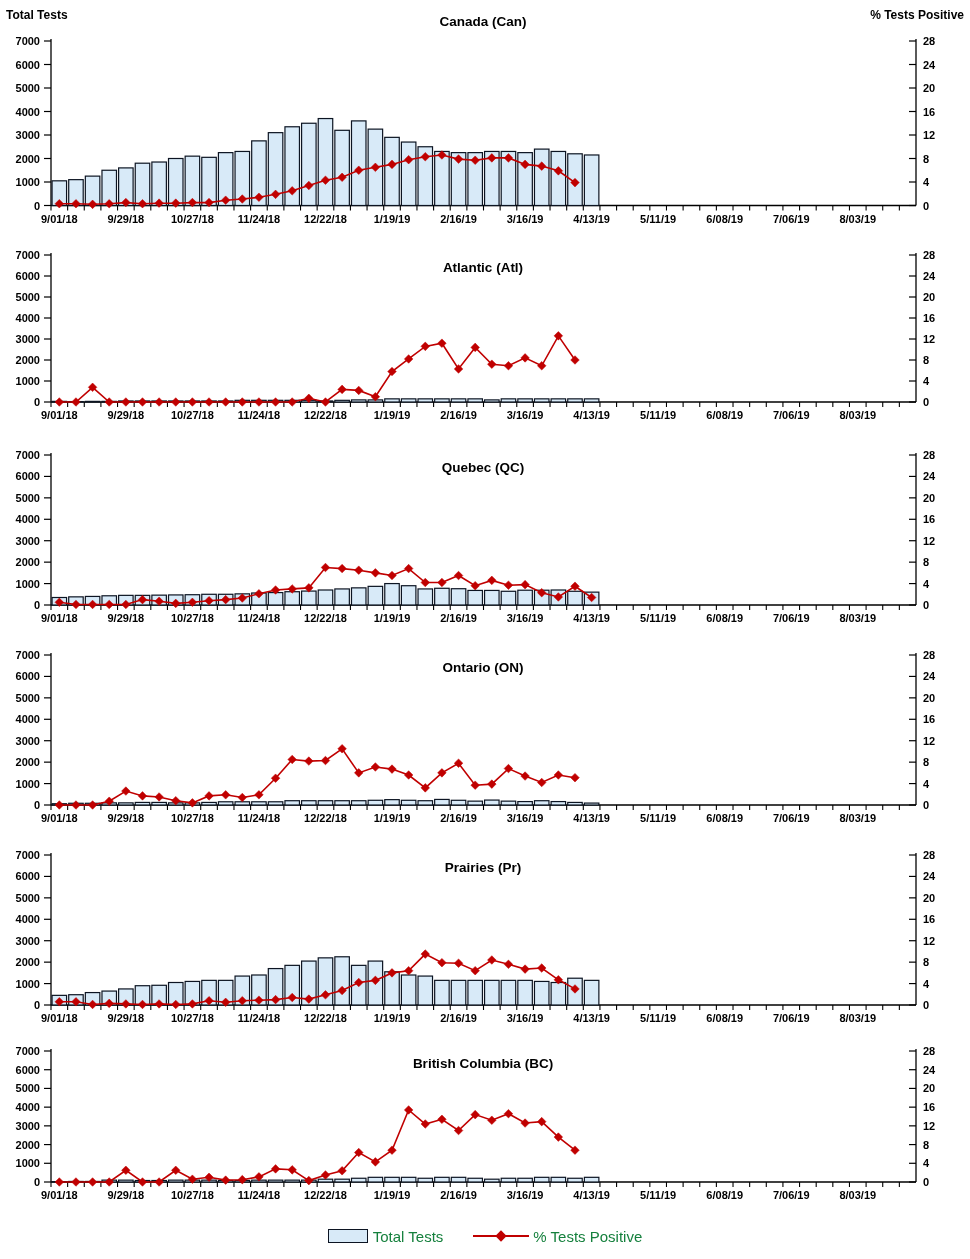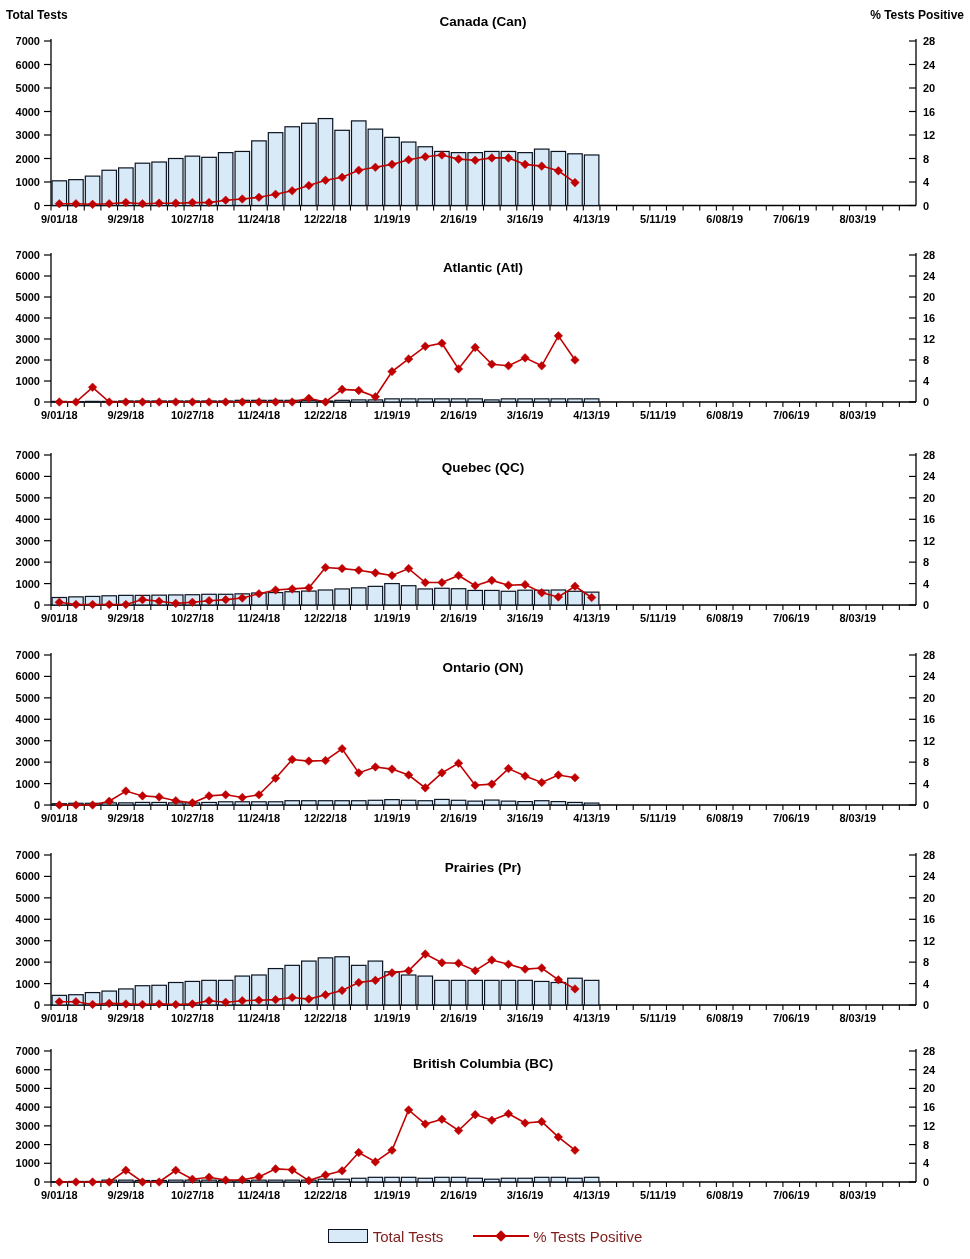--- a/index.html
+++ b/index.html
@@ -2,21 +2,21 @@
 <html><head>
 <meta charset="utf-8">
 <style>
   html,body{margin:0;padding:0;background:#ffffff;}
   body{width:970px;height:1259px;font-family:"Liberation Sans",sans-serif;-webkit-font-smoothing:antialiased;}
   .fig{position:relative;width:970px;height:1259px;background:#fff;overflow:hidden;}
   svg{position:absolute;left:0;top:0;}
   .hdr{position:absolute;top:8px;font-size:12px;font-weight:bold;color:#000;}
   .hdr.left{left:6px;}
   .hdr.right{right:6px;}
-  .legend{position:absolute;left:0;right:0;top:1226px;text-align:center;font-size:15px;color:#7f1d1d;white-space:nowrap;}
+  .legend{position:absolute;left:0;right:0;top:1226px;text-align:center;font-size:15px;color:#15803d;white-space:nowrap;}
   .legend .lab{vertical-align:middle;}
   .sw-bar{display:inline-block;width:38px;height:12px;border:1.5px solid #0c1422;vertical-align:middle;margin-right:5px;}
   .sw-line{position:relative;display:inline-block;width:56px;height:14px;vertical-align:middle;margin:0 4px 0 30px;}
   .sw-line .ln{position:absolute;left:0;right:0;top:6px;height:2px;}
   .sw-line .dm{position:absolute;left:24px;top:3px;width:8px;height:8px;transform:rotate(45deg);}
 </style>
 </head>
 <body>
 
 <div class="fig">

